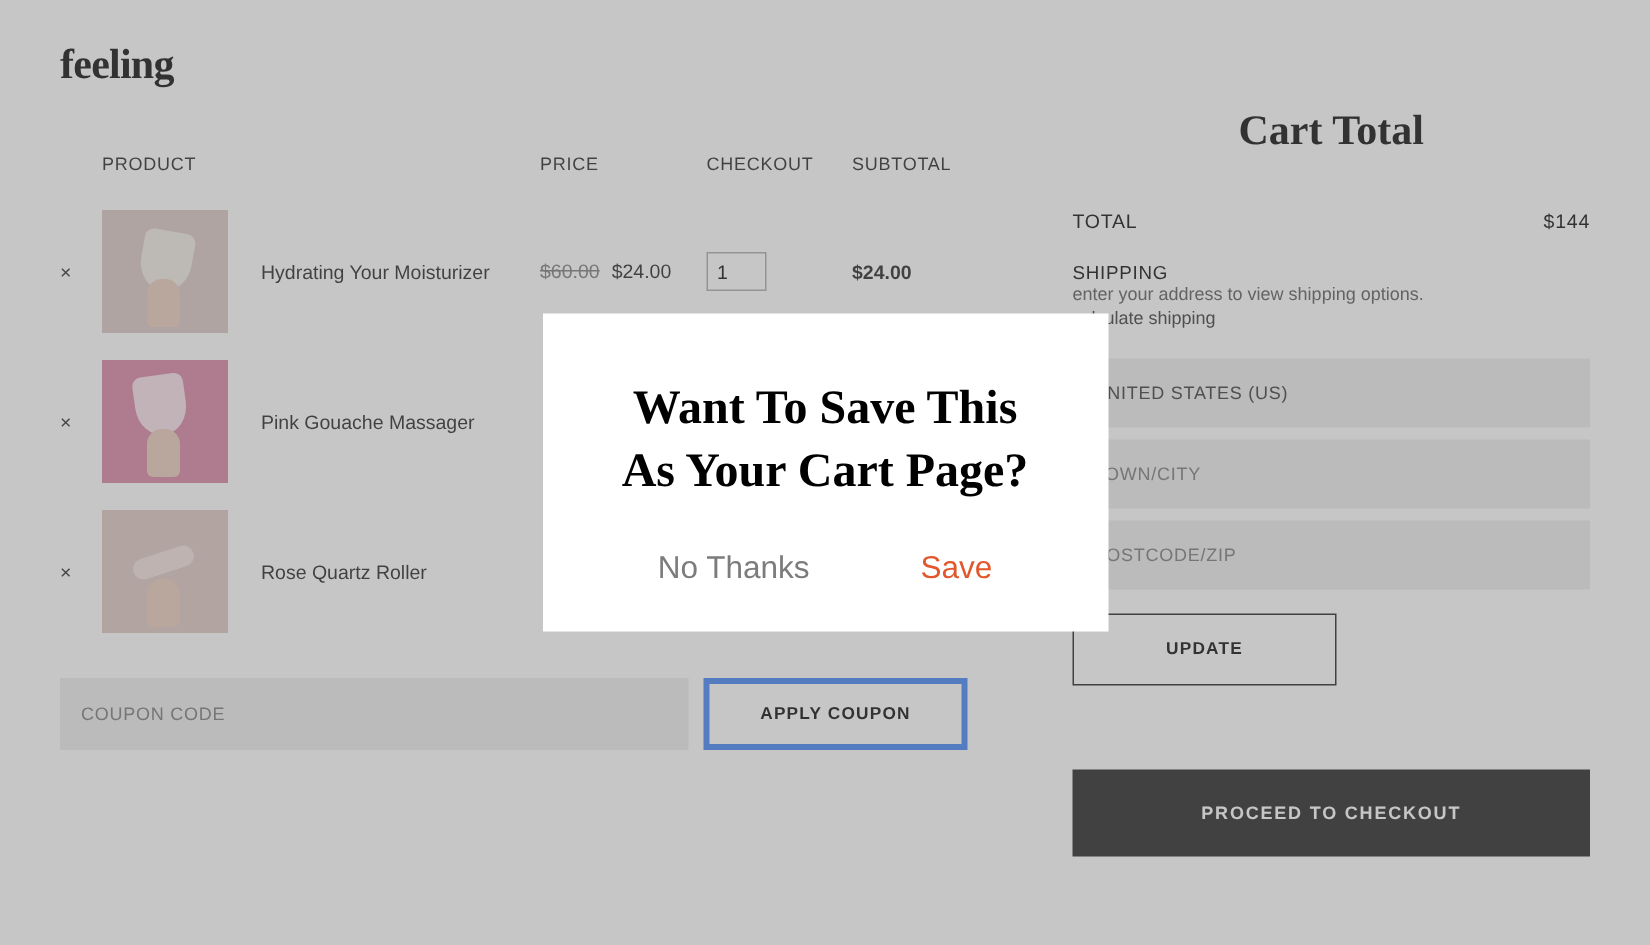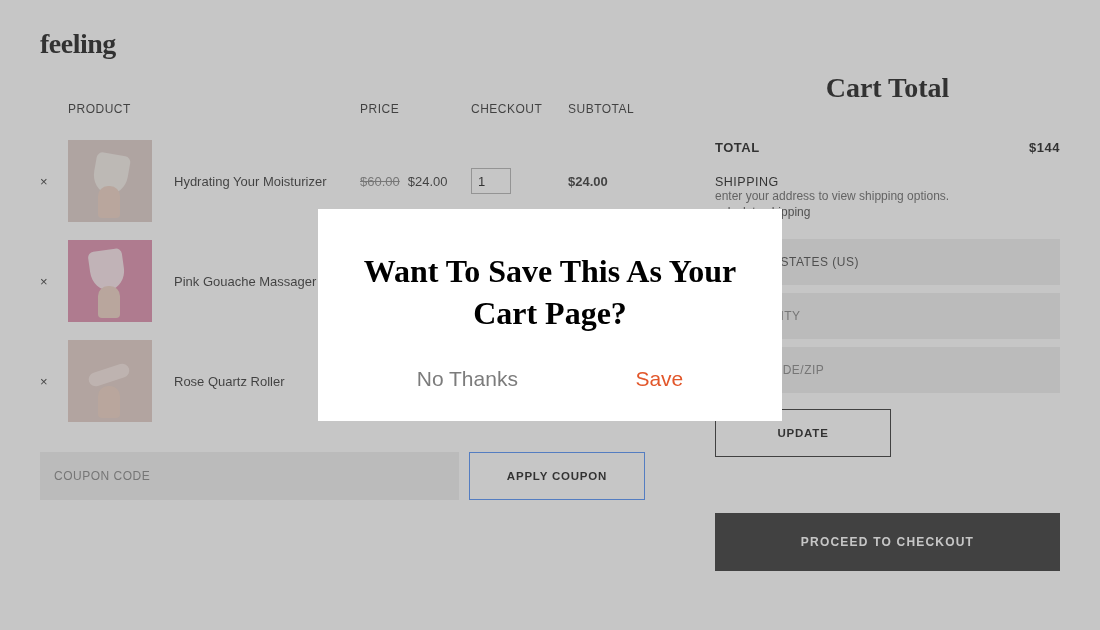--- a/index.html
+++ b/index.html
@@ -117,40 +117,40 @@
   background: #ececec;
   border: none;
   padding: 0 14px;
   font-size: 12px;
   letter-spacing: 0.5px;
   color: #14532d;
 }
 .apply-btn {
   width: 176px;
   height: 48px;
-  border: 1px solid #3b82f6;
+  border: 4px solid #3b82f6;
   background: #fff;
   font-size: 11.5px;
   letter-spacing: 0.8px;
   font-weight: 600;
   cursor: pointer;
 }
 .cart-title {
   font-family: Georgia, 'Times New Roman', serif;
   font-weight: bold;
   font-size: 28px;
   text-align: center;
   margin-top: 44px;
   margin-bottom: 36px;
 }
 .total-row {
   display: flex;
   justify-content: space-between;
   font-size: 13px;
-  font-weight: 700;
+  font-weight: 400;
   letter-spacing: 0.5px;
   margin-bottom: 20px;
 }
 .ship-label {
   font-size: 12.5px;
   font-weight: 400;
   letter-spacing: 0.5px;
   margin-bottom: 0;
 }
 .ship-desc { font-size: 12px; color: #555; margin-bottom: 2px; }
@@ -193,21 +193,21 @@
 }
 .modal-overlay {
   position: absolute;
   inset: 0;
   background: rgba(120,120,120,0.42);
   display: flex;
   align-items: center;
   justify-content: center;
 }
 .modal {
-  width: 464px;
+  width: 377px;
   background: #fff;
   padding: 42px 40px 30px 40px;
   text-align: center;
 }
 .modal-title {
   font-family: Georgia, 'Times New Roman', serif;
   font-weight: bold;
   font-size: 32px;
   line-height: 1.3;
   margin-bottom: 32px;

